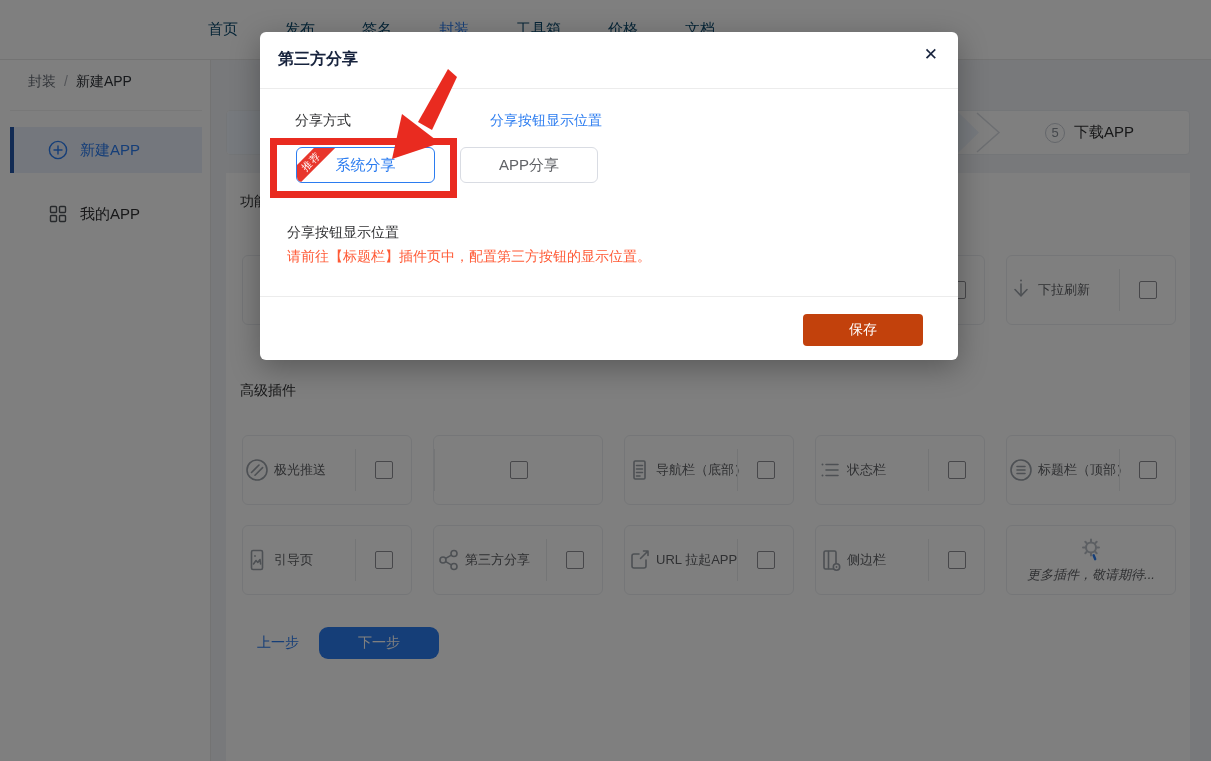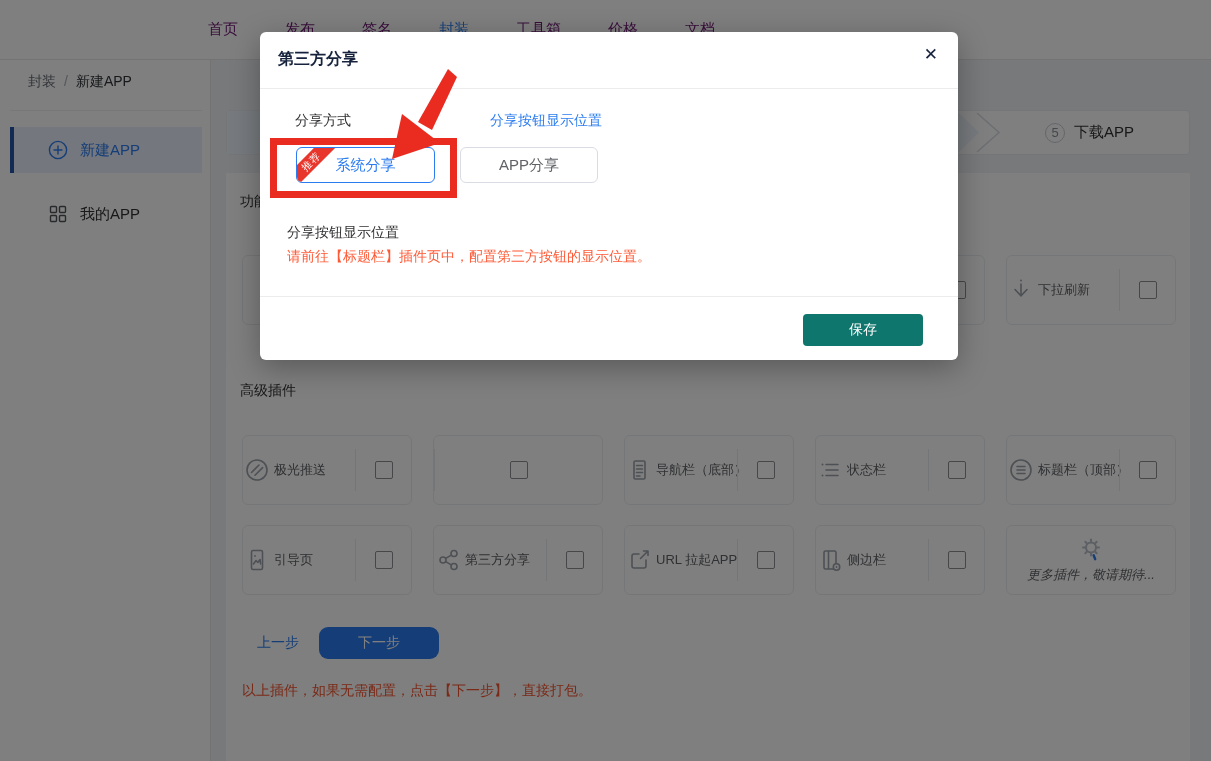--- a/index.html
+++ b/index.html
@@ -1,21 +1,21 @@
 <!DOCTYPE html>
 <html><head>
 <meta charset="utf-8">
 <style>
   * { margin:0; padding:0; box-sizing:border-box; }
   html,body { width:1211px; height:761px; }
   body { font-family:"Liberation Sans","DejaVu Sans",sans-serif; background:#fff; position:relative; overflow:hidden; color:#303133; }
 
   
   .nav { position:absolute; left:0; top:0; width:1211px; height:60px; background:#fff; border-bottom:1px solid #e6e6e6; display:flex; align-items:center; gap:47px; padding-left:208px; z-index:1; }
-  .nav-item { font-size:15px; color:#701a75; cursor:pointer; white-space:nowrap; }
+  .nav-item { font-size:15px; color:#0c4a6e; cursor:pointer; white-space:nowrap; }
   .nav-item.active { color:#2b7cf0; }
 
   
   .breadcrumb { position:absolute; left:28px; top:73px; font-size:14px; z-index:1; display:flex; gap:8px; }
   .bc-section { color:#646a73; }
   .bc-sep { color:#a8abb2; }
   .bc-page { color:#2f3338; }
 
   
   .sidebar { position:absolute; left:10px; top:110px; width:192px; height:500px; background:#fff; border-top:1px solid #f0f0f0; z-index:1; }
@@ -66,21 +66,21 @@
   .m-hdiv { position:absolute; left:0; top:56px; width:698px; height:1px; background:#ececec; }
   .m-label1 { position:absolute; left:35px; top:80px; font-size:14px; color:#303133; }
   .m-link { position:absolute; left:230px; top:80px; font-size:14px; color:#2b7cf0; cursor:pointer; }
   .share-btn { position:absolute; top:115px; height:36px; background:#fff; border-radius:6px; font-size:15px; font-family:inherit; cursor:pointer; overflow:hidden; }
   .share-sys { left:36px; width:139px; border:1px solid #2b7cf0; color:#2b7cf0; }
   .share-app { left:200px; width:138px; border:1px solid #d9dce3; color:#606266; }
   .ribbon { position:absolute; top:6px; left:-18px; width:64px; transform:rotate(-45deg); background:#e8362c; color:#fff; font-size:10px; text-align:center; line-height:15px; letter-spacing:1px; }
   .m-label2 { position:absolute; left:27px; top:192px; font-size:14px; color:#303133; }
   .m-warn { position:absolute; left:27px; top:216px; font-size:14px; color:#ff5a36; }
   .m-fdiv { position:absolute; left:0; top:264px; width:698px; height:1px; background:#ececec; }
-  .m-save { position:absolute; left:543px; top:282px; width:120px; height:32px; background:#0f766e; color:#fff; border:none; border-radius:4px; font-size:14px; font-family:inherit; cursor:pointer; }
+  .m-save { position:absolute; left:543px; top:282px; width:120px; height:32px; background:#c2410c; color:#fff; border:none; border-radius:4px; font-size:14px; font-family:inherit; cursor:pointer; }
 
   
   .anno-rect { position:absolute; left:270px; top:138px; width:187px; height:60px; border:7px solid #e92b20; z-index:30; pointer-events:none; }
   .anno-arrow { position:absolute; left:385px; top:62px; z-index:31; pointer-events:none; }
 </style>
 </head>
 <body>
 
 <div class="nav">
   <span class="nav-item">首页</span>
@@ -347,21 +347,20 @@
         </span>
         <span class="pc-label">更多插件，敬请期待...</span>
       </div>
     </div>
   </div>
 
   <div class="footer-actions">
     <span class="prev-link">上一步</span>
     <button class="next-btn">下一步</button>
   </div>
-  <div class="note">以上插件，如果无需配置，点击【下一步】，直接打包。</div>
 </div>
 
 <div class="overlay"></div>
 
 <div class="modal">
   <div class="m-title">第三方分享</div>
   <div class="m-close">✕</div>
   <div class="m-hdiv"></div>
 
   <div class="m-label1">分享方式</div>

